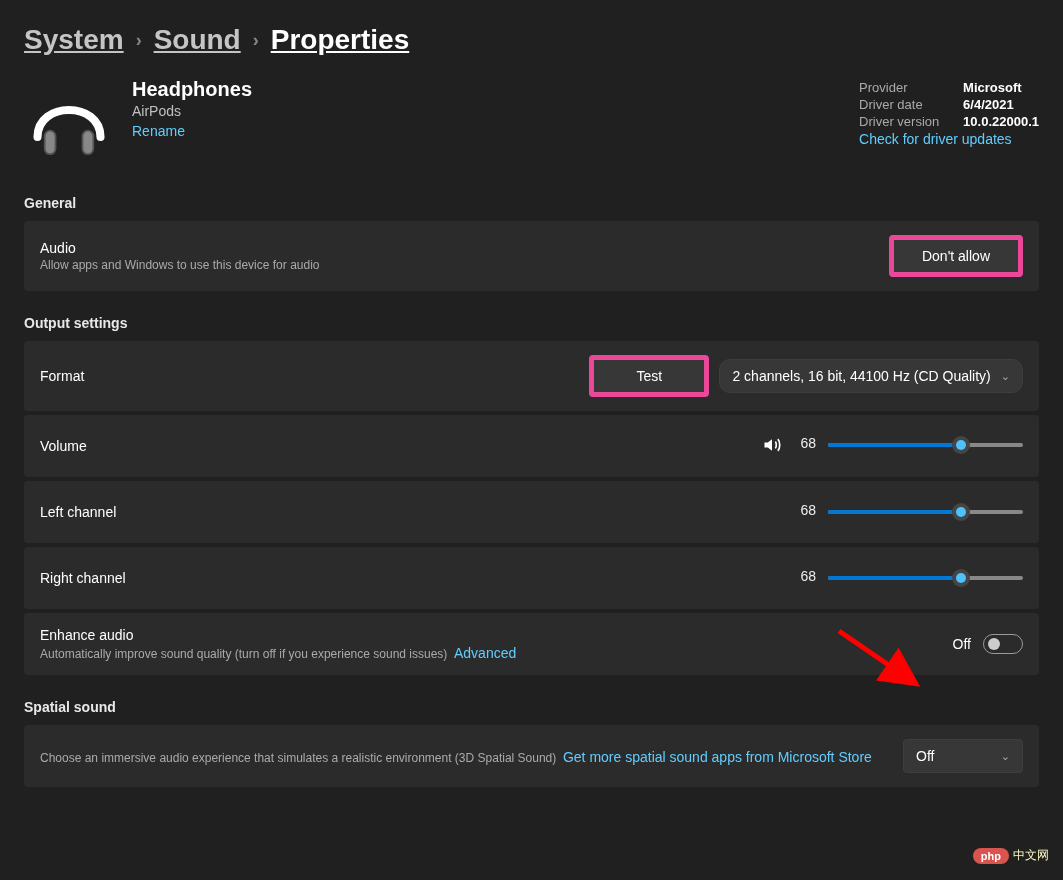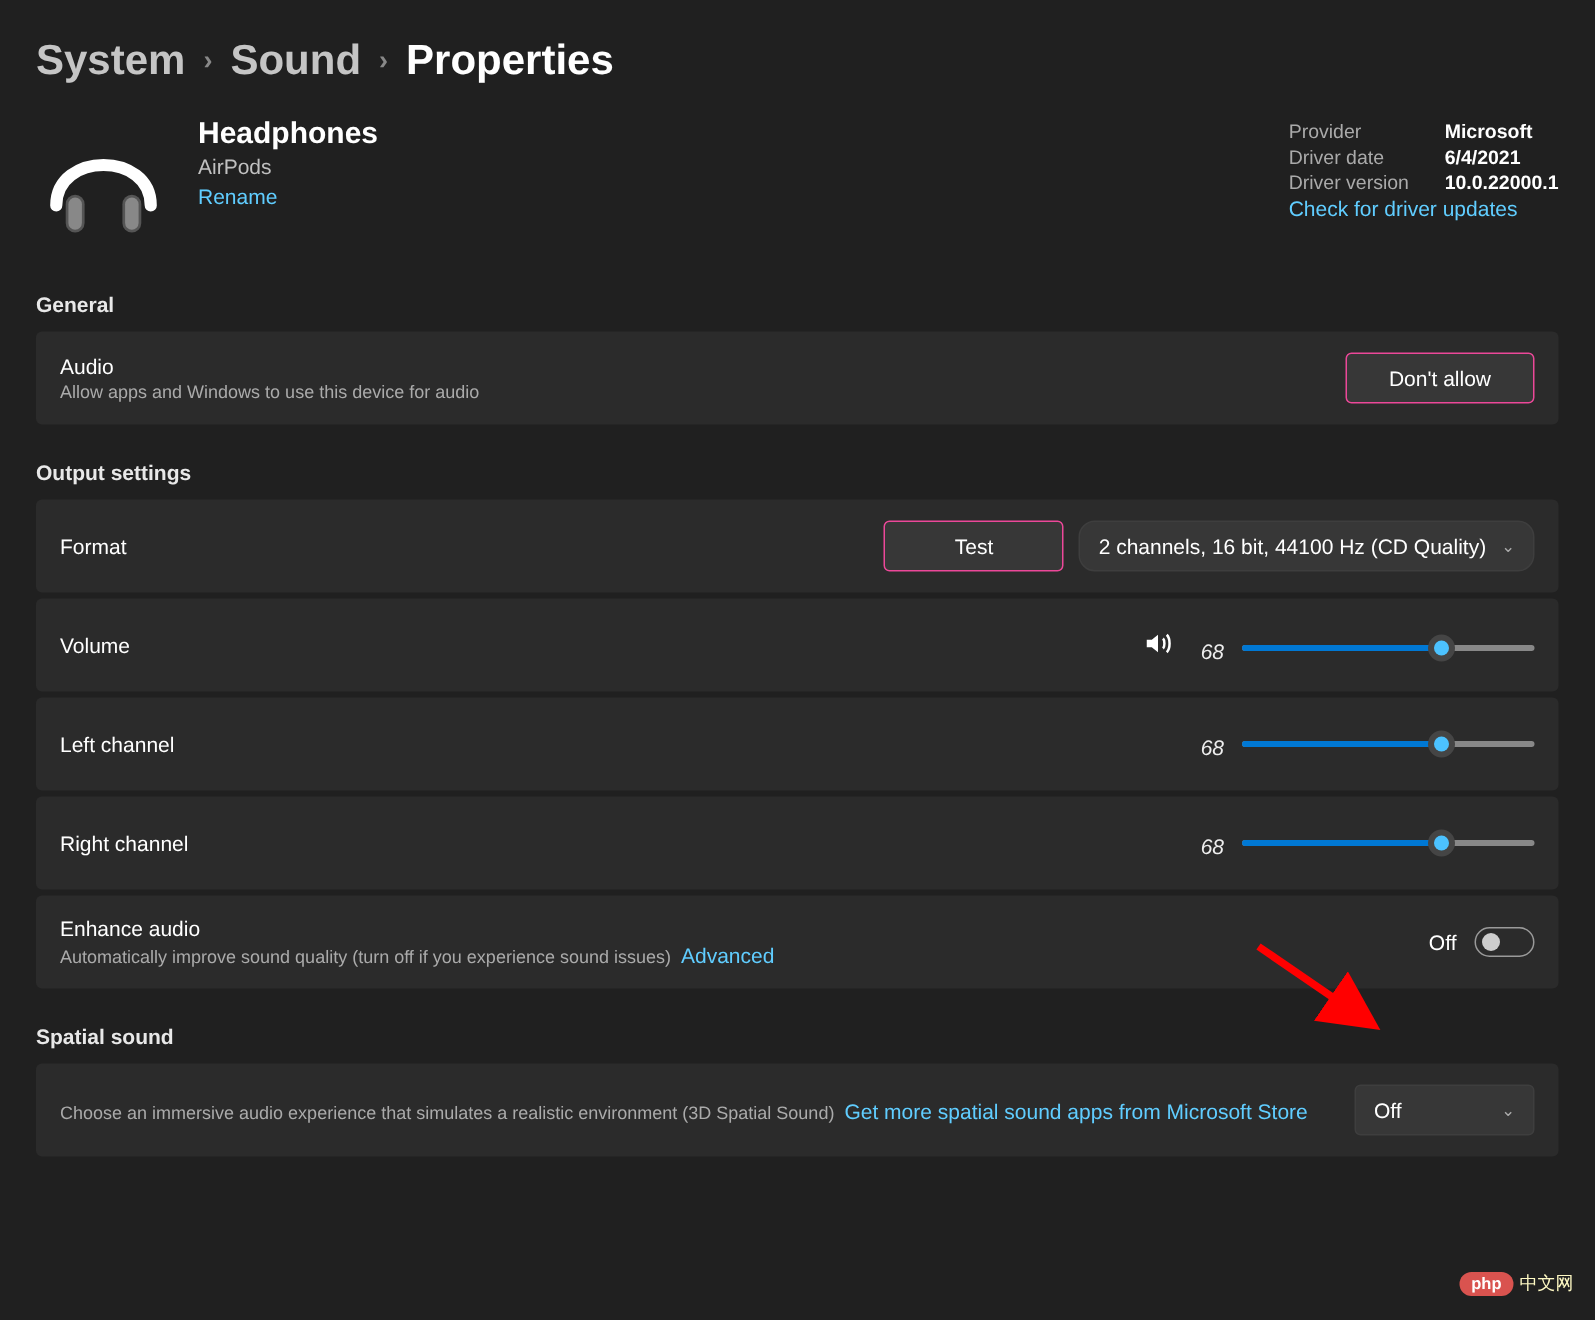--- a/index.html
+++ b/index.html
@@ -14,21 +14,21 @@
     position: relative;
   }
   .breadcrumb {
     display: flex;
     align-items: center;
     gap: 12px;
     padding: 24px 24px 18px 24px;
     font-size: 28px;
     font-weight: 600;
   }
-  .breadcrumb-item { color: #c5c5c5; cursor: pointer; }
+  .breadcrumb-item { color: #c5c5c5; cursor: pointer; text-decoration: underline; }
   .breadcrumb-item.current { color: #ffffff; }
   .breadcrumb-sep { color: #888; font-size: 18px; }
   .header {
     display: flex;
     padding: 0 24px 28px 24px;
     align-items: flex-start;
     justify-content: space-between;
   }
   .header-left { display: flex; gap: 18px; align-items: flex-start; }
   .device-icon svg { width: 90px; height: 90px; }
@@ -49,21 +49,21 @@
     display: flex;
     align-items: center;
     justify-content: space-between;
     min-height: 62px;
   }
   .section-gap { height: 20px; }
   .card-text .title { font-size: 14px; color: #fff; }
   .card-text .sub { font-size: 12px; color: #aaaaaa; margin-top: 2px; }
   .btn {
     background: #373737;
-    border: 1px solid #ec4899;
+    border: 5px solid #ec4899;
     color: #fff;
     padding: 8px 28px;
     border-radius: 4px;
     font-size: 14px;
     cursor: pointer;
     min-width: 120px;
     text-align: center;
   }
   .dropdown {
     background: #373737;
@@ -75,21 +75,21 @@
     min-width: 120px;
     display: flex;
     align-items: center;
     justify-content: space-between;
     gap: 10px;
     cursor: pointer;
   }
   .dropdown.wide { min-width: 296px; border-radius: 11px; }
   .chev { font-size: 11px; color: #aaa; }
   .ctrl-right { display: flex; align-items: center; gap: 10px; }
-  .slider-wrap { display: flex; align-items: flex-end; gap: 12px; font-style: italic; }
+  .slider-wrap { display: flex; align-items: flex-start; gap: 12px; }
   .vol-icon svg { width: 20px; height: 20px; }
   .vol-num { font-size: 14px; color: #eee; min-width: 22px; text-align: right; }
   .slider {
     position: relative;
     width: 195px;
     height: 20px;
     display: flex;
     align-items: center;
   }
   .slider .track {

